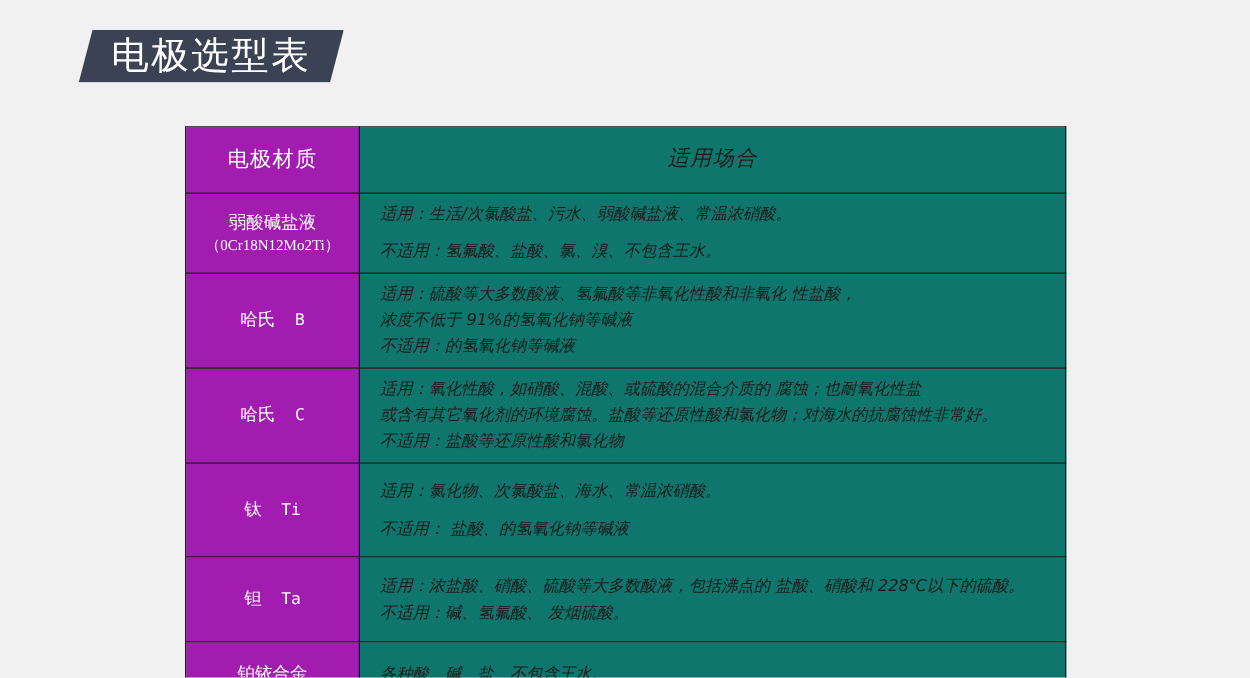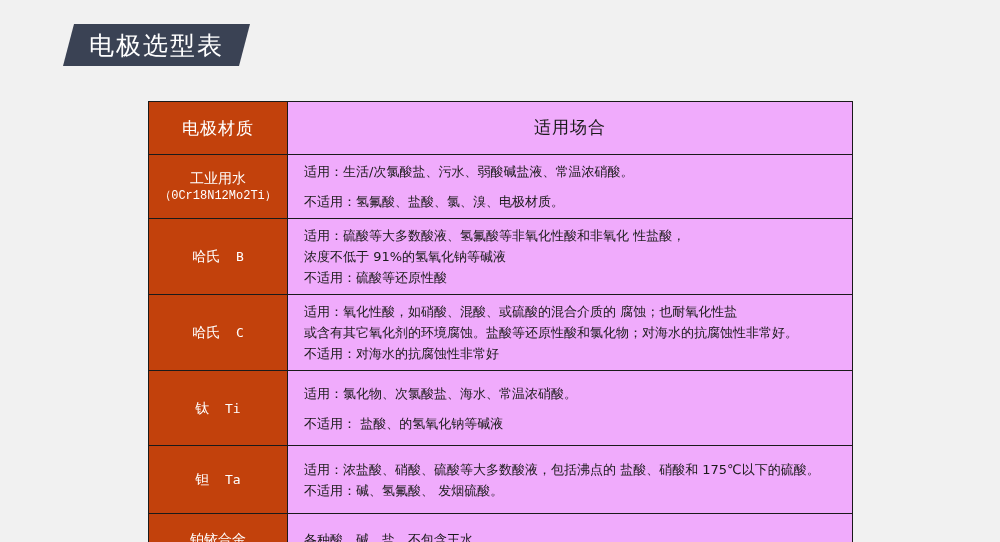--- a/index.html
+++ b/index.html
@@ -24,21 +24,21 @@
     display: flex;
     align-items: center;
     justify-content: center;
     padding: 0 26px;
     background: #3a4254;
     -webkit-clip-path: polygon(11px 0, 100% 0, calc(100% - 11px) 100%, 0 100%);
     clip-path: polygon(11px 0, 100% 0, calc(100% - 11px) 100%, 0 100%);
   }
   .title-banner .title-text {
     color: #ffffff;
-    font-size: 25px;
+    font-size: 30px;
     letter-spacing: 2px;
     line-height: 1;
     white-space: nowrap;
   }
 
   
   .table-wrap {
     position: absolute;
     left: 148px;
     top: 101px;
@@ -52,52 +52,53 @@
   }
   table.sel-table td {
     border: 1px solid #1a1a1a;
     vertical-align: middle;
   }
   col.col-material { width: 139px; }
   col.col-usage    { width: 565px; }
 
   
   td.material {
-    background: #c2410c;
+    background: #a21caf;
     color: #ffffff;
     text-align: center;
     font-size: 14px;
     line-height: 1.45;
     padding: 4px 2px;
     white-space: nowrap;
   }
   td.material.header-cell {
     font-size: 17px;
     letter-spacing: 1px;
   }
   td.material .code {
     display: block;
-    font-family: Liberation Mono, monospace;
+    font-family: Liberation Serif, serif;
     font-size: 12px;
     letter-spacing: 0px;
   }
   td.material .mat-main { display: block; }
   td.material .mat-sym {
     font-family: "DejaVu Sans Mono", "Liberation Mono", monospace;
     font-size: 13px;
   }
 
   
   td.usage {
-    background: #f0abfc;
+    background: #0f766e;
     color: #1a1a1a;
     font-size: 13px;
     line-height: 1.62;
     padding: 6px 14px 6px 16px;
     text-align: left;
+    font-style: italic;
   }
   td.usage.header-cell {
     text-align: center;
     font-size: 17px;
     letter-spacing: 1px;
     padding: 8px 0;
   }
   td.usage .line { display: block; white-space: nowrap; }
   td.usage .line.sp { margin-top: 9px; }
 
@@ -123,63 +124,63 @@
       <col class="col-material">
       <col class="col-usage">
     </colgroup>
     <tbody>
       <tr class="r-header">
         <td class="material header-cell">电极材质</td>
         <td class="usage header-cell">适用场合</td>
       </tr>
     <tr class="r-0">
           <td class="material">
-            <span class="mat-main">工业用水</span>
+            <span class="mat-main">弱酸碱盐液</span>
             <span class="code">（0Cr18N12Mo2Ti）</span>
           </td>
           <td class="usage">
             <span class="line">适用：生活/次氯酸盐、污水、弱酸碱盐液、常温浓硝酸。</span>
-            <span class="line sp">不适用：氢氟酸、盐酸、氯、溴、电极材质。</span>
+            <span class="line sp">不适用：氢氟酸、盐酸、氯、溴、不包含王水。</span>
           </td>
         </tr>
         <tr class="r-1">
           <td class="material">
             <span class="mat-main">哈氏<span class="mat-sym">&nbsp;&nbsp;B</span></span>
           </td>
           <td class="usage">
             <span class="line">适用：硫酸等大多数酸液、氢氟酸等非氧化性酸和非氧化 性盐酸，</span>
             <span class="line">浓度不低于 91%的氢氧化钠等碱液</span>
-            <span class="line">不适用：硫酸等还原性酸</span>
+            <span class="line">不适用：的氢氧化钠等碱液</span>
           </td>
         </tr>
         <tr class="r-2">
           <td class="material">
             <span class="mat-main">哈氏<span class="mat-sym">&nbsp;&nbsp;C</span></span>
           </td>
           <td class="usage">
             <span class="line">适用：氧化性酸，如硝酸、混酸、或硫酸的混合介质的 腐蚀；也耐氧化性盐</span>
             <span class="line">或含有其它氧化剂的环境腐蚀。盐酸等还原性酸和氯化物；对海水的抗腐蚀性非常好。</span>
-            <span class="line">不适用：对海水的抗腐蚀性非常好</span>
+            <span class="line">不适用：盐酸等还原性酸和氯化物</span>
           </td>
         </tr>
         <tr class="r-3">
           <td class="material">
             <span class="mat-main">钛<span class="mat-sym">&nbsp;&nbsp;Ti</span></span>
           </td>
           <td class="usage">
             <span class="line">适用：氯化物、次氯酸盐、海水、常温浓硝酸。</span>
             <span class="line sp">不适用： 盐酸、的氢氧化钠等碱液</span>
           </td>
         </tr>
         <tr class="r-4">
           <td class="material">
             <span class="mat-main">钽<span class="mat-sym">&nbsp;&nbsp;Ta</span></span>
           </td>
           <td class="usage">
-            <span class="line">适用：浓盐酸、硝酸、硫酸等大多数酸液，包括沸点的 盐酸、硝酸和 175℃以下的硫酸。</span>
+            <span class="line">适用：浓盐酸、硝酸、硫酸等大多数酸液，包括沸点的 盐酸、硝酸和 228℃以下的硫酸。</span>
             <span class="line">不适用：碱、氢氟酸、 发烟硫酸。</span>
           </td>
         </tr>
         <tr class="r-5">
           <td class="material">
             <span class="mat-main">铂铱合金</span>
           </td>
           <td class="usage">
             <span class="line">各种酸、碱、盐、不包含王水。</span>
           </td>

